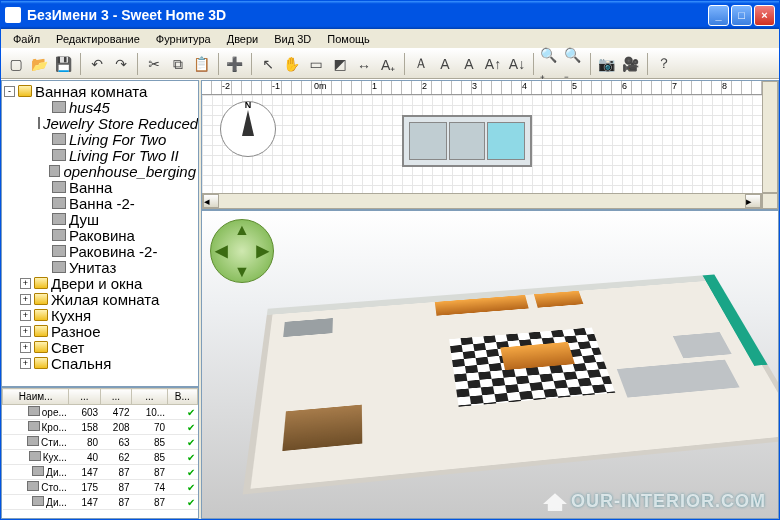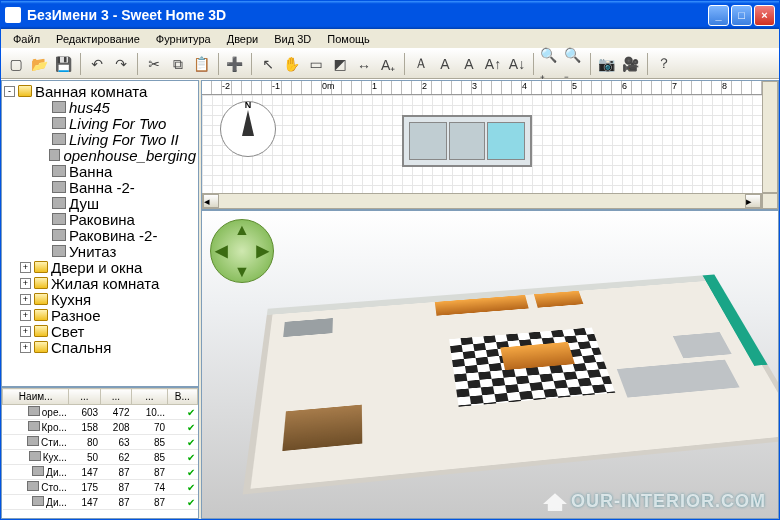--- a/index.html
+++ b/index.html
@@ -132,20 +132,25 @@
             <span class="label">Ванная комната</span>
           </div>
           <div class="tree-node indent2 italic">
             <span style="width: 14px; display: inline-block;"></span>
             <span class="icon item-icon"></span>
             <span class="label">hus45</span>
           </div>
           <div class="tree-node indent2 italic">
             <span style="width: 14px; display: inline-block;"></span>
             <span class="icon item-icon"></span>
+            <span class="label">Jewelry Store Reduced</span>
+          </div>
+          <div class="tree-node indent2 italic">
+            <span style="width: 14px; display: inline-block;"></span>
+            <span class="icon item-icon"></span>
             <span class="label">Living For Two</span>
           </div>
           <div class="tree-node indent2 italic">
             <span style="width: 14px; display: inline-block;"></span>
             <span class="icon item-icon"></span>
             <span class="label">Living For Two II</span>
           </div>
           <div class="tree-node indent2 italic">
             <span style="width: 14px; display: inline-block;"></span>
             <span class="icon item-icon"></span>
@@ -241,21 +246,21 @@
               </tr>
               <tr>
                 <td><span class="icon item-icon" style="display:inline-block;width:12px;height:10px;margin-right:2px;"></span>Сти...</td>
                 <td>80</td>
                 <td>63</td>
                 <td>85</td>
                 <td><span class="chk">✔</span></td>
               </tr>
               <tr>
                 <td><span class="icon item-icon" style="display:inline-block;width:12px;height:10px;margin-right:2px;"></span>Кух...</td>
-                <td>50</td>
+                <td>40</td>
                 <td>62</td>
                 <td>85</td>
                 <td><span class="chk">✔</span></td>
               </tr>
               <tr>
                 <td><span class="icon item-icon" style="display:inline-block;width:12px;height:10px;margin-right:2px;"></span>Ди...</td>
                 <td>147</td>
                 <td>87</td>
                 <td>87</td>
                 <td><span class="chk">✔</span></td>
@@ -278,21 +283,21 @@
         </table>
       </div>
     </div>
 
     <div class="right-col">
 
       <div class="plan-pane">
         <div class="ruler-h" id="rulerh">
             <span style="left: 20px;">-2</span>
             <span style="left: 70px;">-1</span>
-            <span style="left: 120px;">0m</span>
+            <span style="left: 112px;">0m</span>
             <span style="left: 170px;">1</span>
             <span style="left: 220px;">2</span>
             <span style="left: 270px;">3</span>
             <span style="left: 320px;">4</span>
             <span style="left: 370px;">5</span>
             <span style="left: 420px;">6</span>
             <span style="left: 470px;">7</span>
             <span style="left: 520px;">8</span>
           </div>
         <div class="plan-grid"></div>

